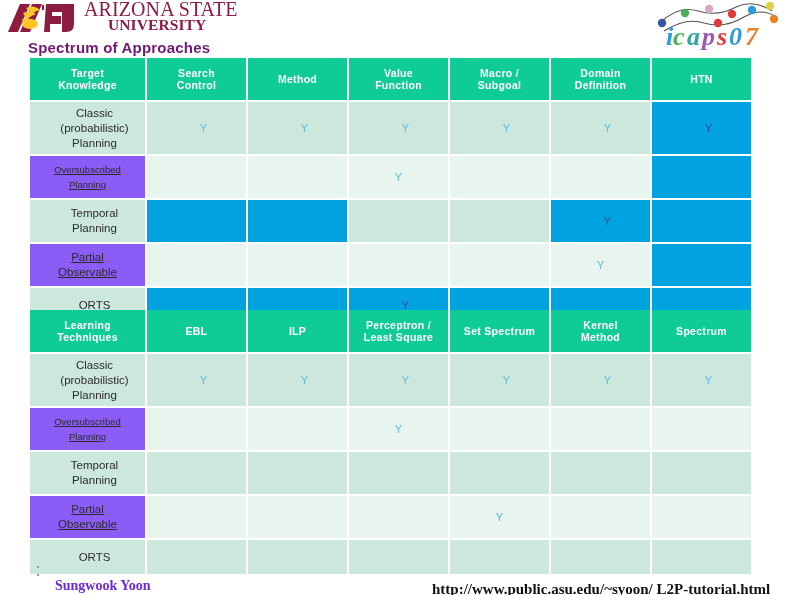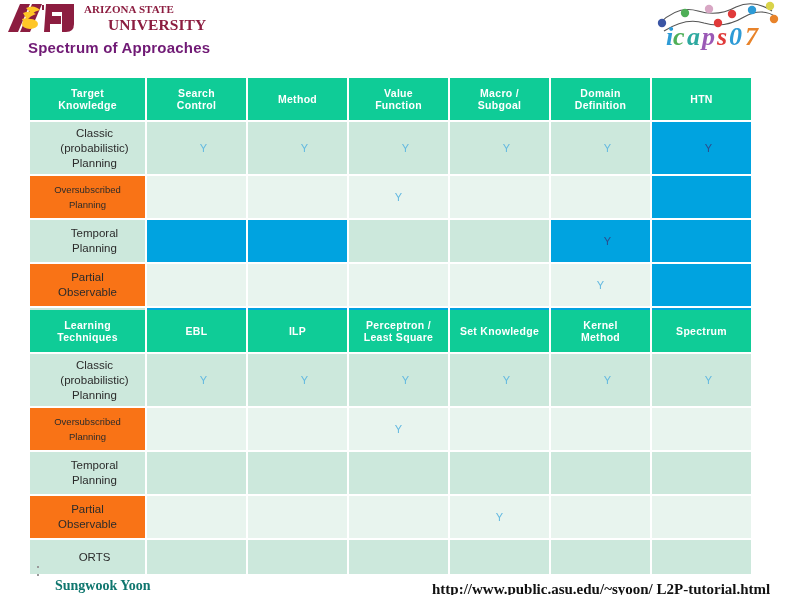--- a/index.html
+++ b/index.html
@@ -26,21 +26,21 @@
     width: 74px; height: 32px;
   }
   .asu-word {
     position: absolute; left: 78px; top: -1px;
     width: 152px; height: 34px;
     font-family: "Liberation Serif", serif;
     color: #8C1D40;
     line-height: 16px;
   }
   .asu-word .l1 {
-    display: block; font-size: 11px; font-weight: bold;
+    display: block; font-size: 20px; font-weight: normal;
     letter-spacing: .1px; white-space: nowrap;
   }
   .asu-word .l2 {
     display: block; font-size: 15.5px; font-weight: bold;
     letter-spacing: .1px; white-space: nowrap; margin-left: 24px;
   }
 
   
   .icaps-logo {
     position: absolute; right: 14px; top: 1px;
@@ -58,21 +58,21 @@
 
   
   .tbl {
     position: absolute;
     left: 28px;
     width: 725px;
     border-collapse: separate;
     border-spacing: 2px;
     table-layout: fixed;
   }
-  #table1 { top: 76px; }
+  #table1 { top: 56px; }
   #table2 { top: 308px; }
 
   .tbl col.c-label { width: 115px; }
 
   .tbl th {
     background: #0FCC97;
     color: #ffffff;
     font-size: 10.5px;
     font-weight: bold;
     line-height: 12.5px;
@@ -93,41 +93,41 @@
   .tbl tr.odd td { background: #CCE8DC; padding-left: 16px; }
   .tbl tr.even td { background: #E8F4EE; }
 
   .tbl td.rowlabel {
     color: #2B2B2B;
     font-size: 11.5px;
     line-height: 15px;
   }
   .tbl td.rowlabel.small { font-size: 9.5px; }
   .tbl tr.odd td.rowlabel { background: #CCE8DC; }
-  .tbl tr.even td.rowlabel { background: #f97316; }
+  .tbl tr.even td.rowlabel { background: #8b5cf6; text-decoration: underline; }
 
   .tbl td.hi { background: #00A3E0 !important; }
 
   .mark {
     color: #63B9E0;
     font-size: 11px;
     font-family: "Liberation Sans", sans-serif;
   }
   .tbl td.hi .mark { color: #2B4C8C; }
 
   .r-tall { height: 52px; }
   .r-mid  { height: 42px; }
   .r-sh   { height: 34px; }
 
   
   .footer-name {
     position: absolute; left: 55px; top: 578px;
     font-family: "Liberation Serif", serif;
     font-size: 14px; font-weight: bold;
-    color: #0f766e;
+    color: #6d28d9;
     white-space: nowrap;
   }
   .footer-url {
     position: absolute; left: 412px; top: 581px;
     font-family: "Liberation Serif", serif;
     font-size: 15px; font-weight: bold;
     color: #111111;
     white-space: nowrap;
     padding-left: 20px;
   }
@@ -264,21 +264,21 @@
         <col>
         <col>
         <col>
     </colgroup>
     <thead>
       <tr>
         <th><span class="hl">Learning<br>Techniques</span></th>
         <th><span class="hl">EBL</span></th>
         <th><span class="hl">ILP</span></th>
         <th><span class="hl">Perceptron /<br>Least Square</span></th>
-        <th><span class="hl">Set Knowledge</span></th>
+        <th><span class="hl">Set Spectrum</span></th>
         <th><span class="hl">Kernel<br>Method</span></th>
         <th><span class="hl">Spectrum</span></th>
       </tr>
     </thead>
     <tbody id="t2body">
         <tr class="odd r-tall">
           <td class="rowlabel">Classic<br>(probabilistic)<br>Planning</td>
           <td class=""><span class="mark">Y</span></td>
           <td class=""><span class="mark">Y</span></td>
           <td class=""><span class="mark">Y</span></td>

